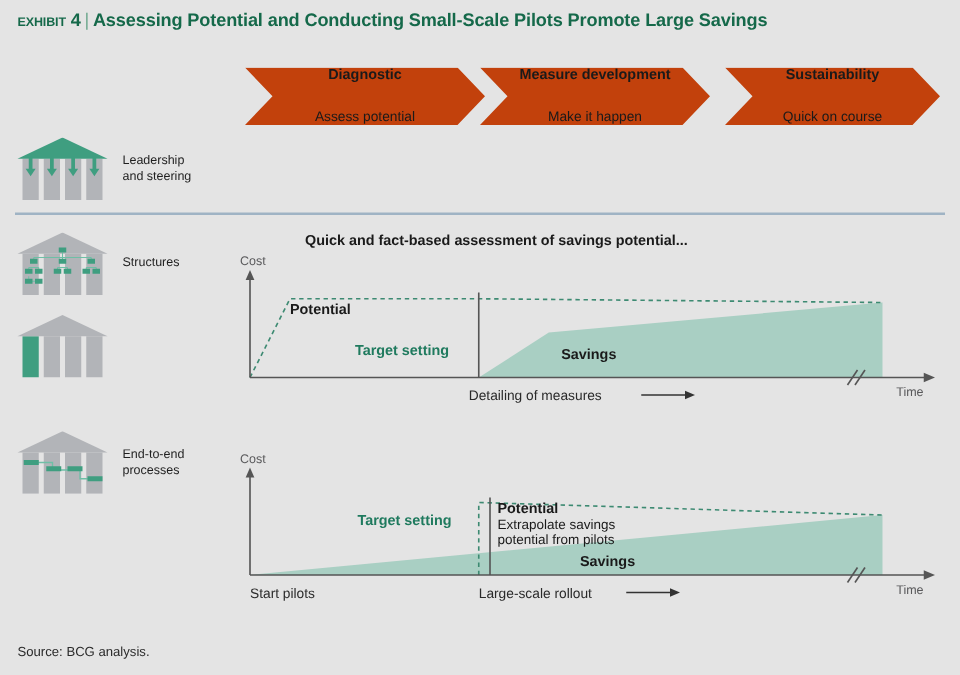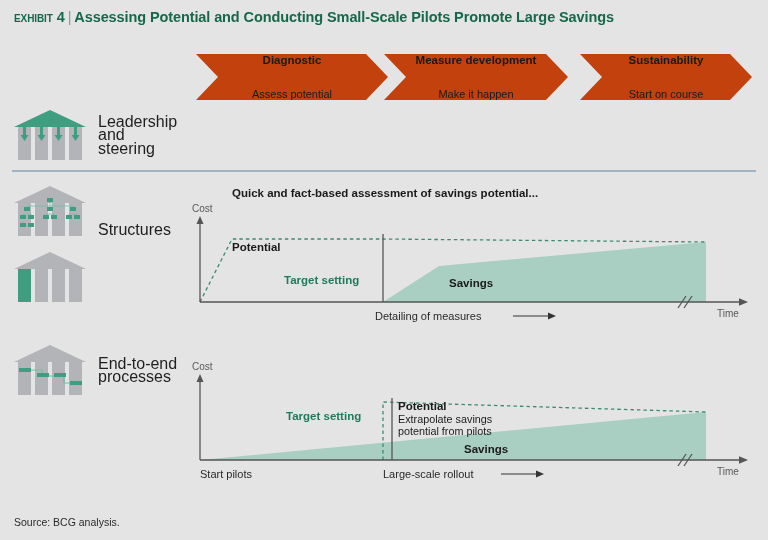--- a/index.html
+++ b/index.html
@@ -44,36 +44,36 @@
   
   .divider {
     position: absolute; left: 12px; top: 170px;
     width: 744px; height: 2px; background: #9fb3c4;
   }
 
   
   .row { position: absolute; left: 12px; display: flex; align-items: center; }
   .icon-box { width: 76px; height: 50px; position: relative; flex: 0 0 76px; }
   .row-label {
-    margin-left: 10px; font-size: 16px; color: #1f1f1f;
+    margin-left: 10px; font-size: 10px; color: #1f1f1f;
     line-height: 13.5px; width: 84px;
   }
   .r1 { top: 110px; }
-  .r2 { top: 186px; align-items: flex-end; }
+  .r2 { top: 186px; }
   .r3 { top: 252px; }
   .r4 { top: 345px; }
   .r5 { top: 414px; }
 
   
   .callout {
     position: absolute; font-size: 11.5px; font-weight: bold; color: #1a1a1a;
     white-space: nowrap;
   }
   .co-guidance { left: 236px; top: 126px; }
-  .co-chart1   { left: 232px; top: 187px; }
+  .co-chart1   { left: 244px; top: 187px; }
   .co-chart2   { left: 236px; top: 342px; }
 
   
   .chart { position: absolute; }
   .chart1 { left: 186px; top: 200px; width: 572px; height: 130px; }
   .chart2 { left: 186px; top: 358px; width: 572px; height: 130px; }
   .chart svg { display: block; overflow: visible; }
 
   .axlabel { font-size: 10px; fill: #59595b; font-family: "Liberation Sans", sans-serif; }
   .t-green  { font-size: 11.5px; fill: #1f7a5e; font-weight: bold;
@@ -105,21 +105,21 @@
     <div class="chev chev-a">
       <div class="c1">Diagnostic</div>
       <div class="c2">Assess potential</div>
     </div>
     <div class="chev chev-b">
       <div class="c1">Measure development</div>
       <div class="c2">Make it happen</div>
     </div>
     <div class="chev chev-c">
       <div class="c1">Sustainability</div>
-      <div class="c2">Start on course</div>
+      <div class="c2">Quick on course</div>
     </div>
   </div>
 
   <div class="divider"></div>
 
   <div class="row r1">
     <div class="icon-box">
       <svg width="76" height="50" viewBox="0 0 76 50">
         <rect x="6" y="17" width="13" height="33" fill="#b2b4b8"></rect>
         <rect x="23" y="17" width="13" height="33" fill="#b2b4b8"></rect>

